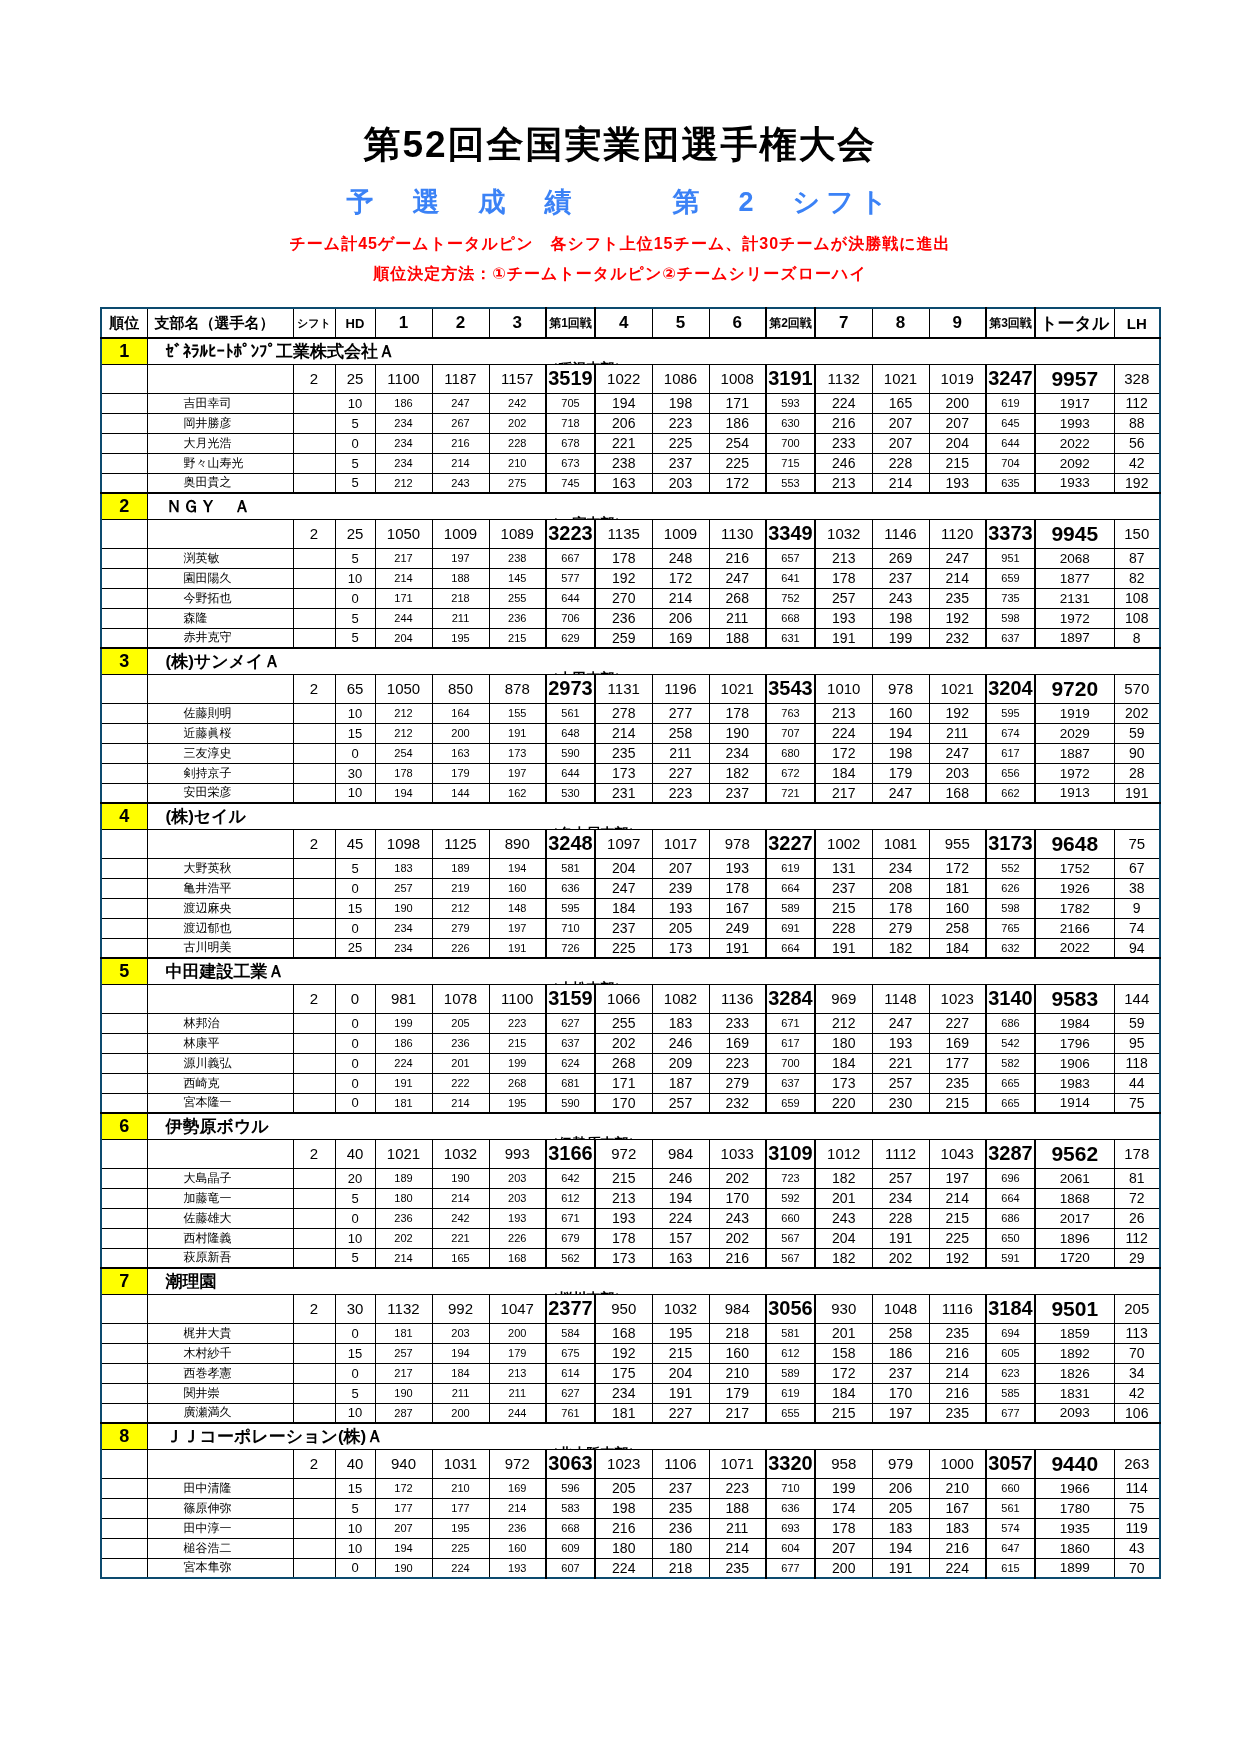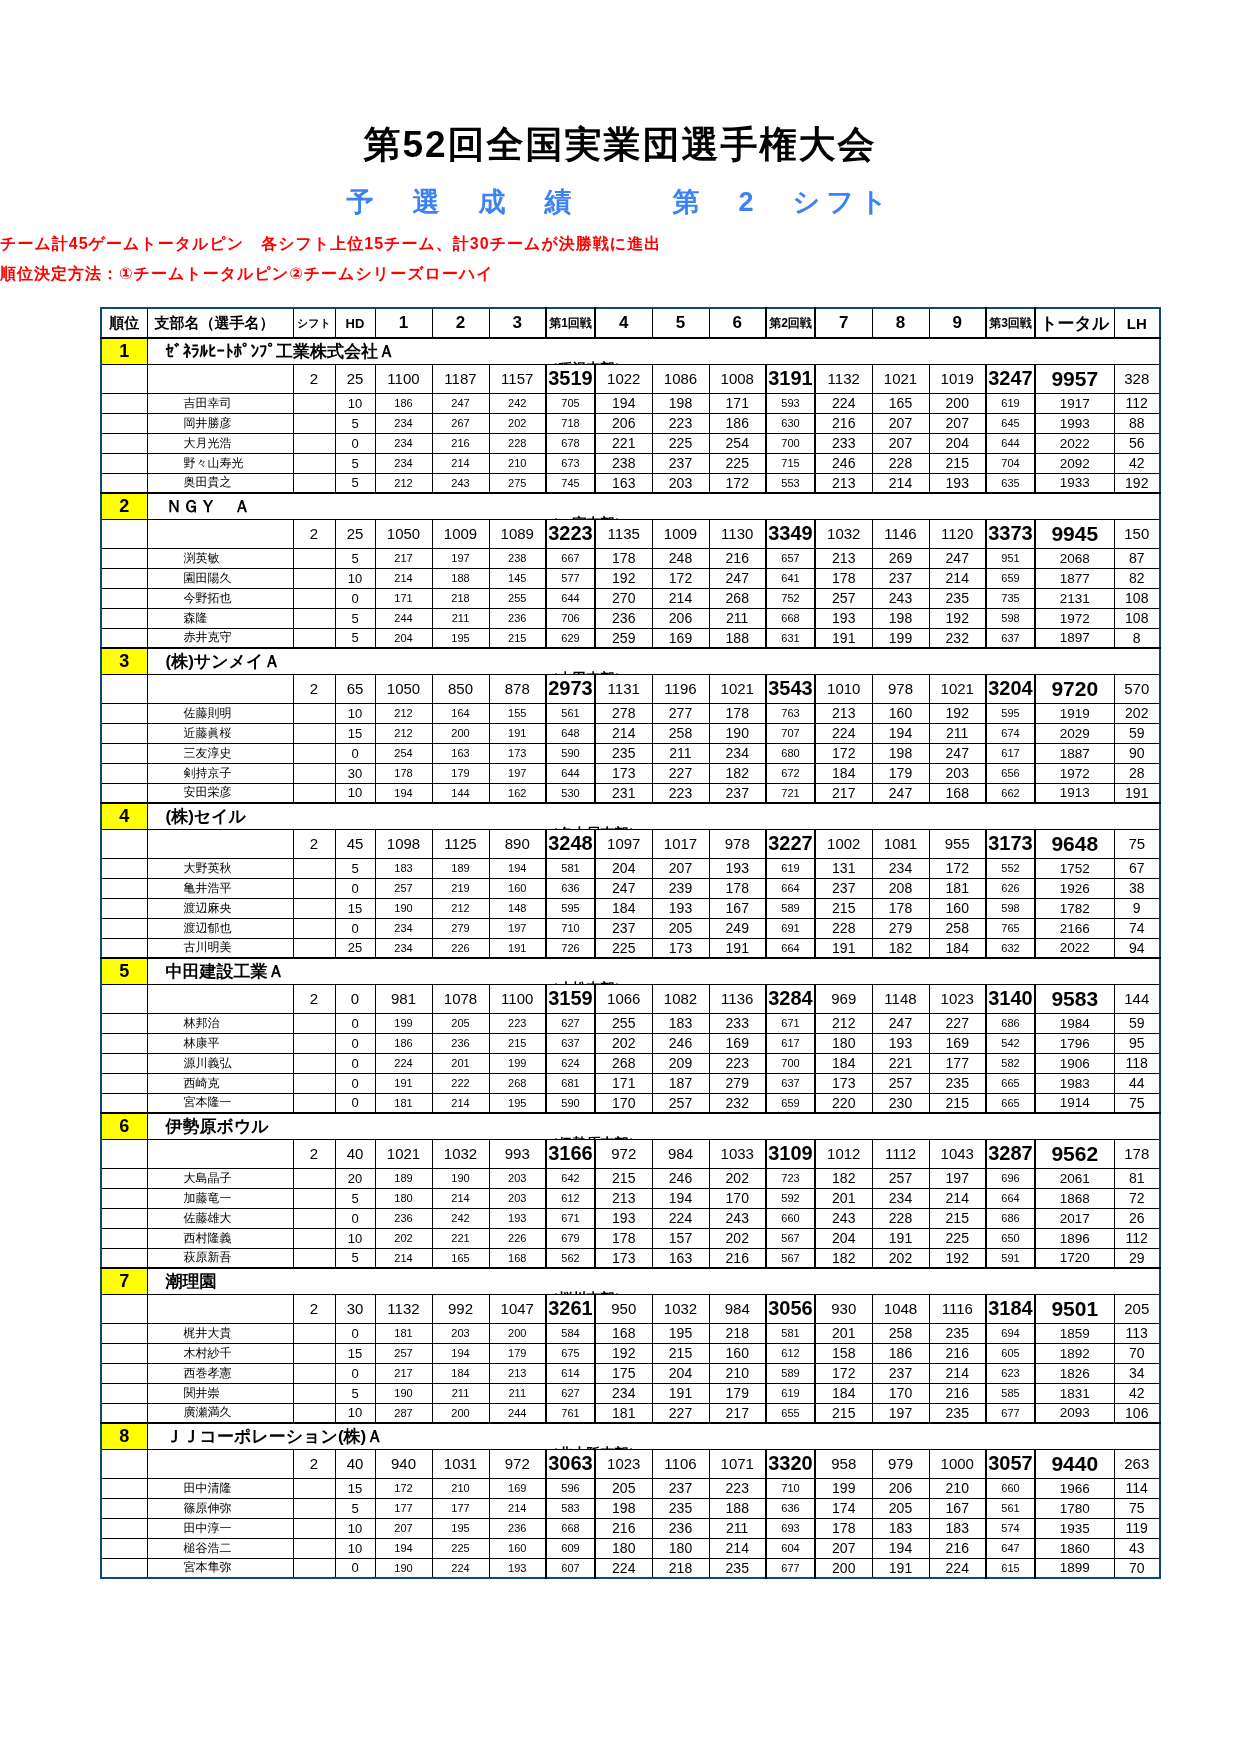--- a/index.html
+++ b/index.html
@@ -1,20 +1,20 @@
 <!DOCTYPE html>
 <html><head>
 <meta charset="utf-8">
 <style>
   html,body{margin:0;padding:0;background:#fff;}
   body{width:1240px;height:1754px;font-family:"Liberation Sans","DejaVu Sans",sans-serif;color:#000;}
   .page{position:relative;width:1240px;height:1754px;overflow:hidden;}
   .doc-title{padding-top:120px;text-align:center;font-size:37px;font-weight:bold;letter-spacing:2px;}
   .doc-subtitle{margin-top:14px;display:flex;justify-content:center;gap:95px;color:#3b82f6;font-weight:bold;font-size:27px;letter-spacing:6px;}
-  .doc-note{ color:#f00;font-weight:bold;font-size:16px;margin-top:9px;letter-spacing:1px;}
+  .doc-note{ text-align:center;color:#f00;font-weight:bold;font-size:16px;margin-top:9px;letter-spacing:1px;}
   .doc-note.first{margin-top:14px;}
 
   table.results{border-collapse:collapse;table-layout:fixed;width:1059px;margin:22px 0 0 100px;border:2px solid #0c4a6e;}
   .results td,.results th{border:1px solid #000;padding:0;text-align:center;vertical-align:middle;white-space:nowrap;overflow:hidden;}
   .bL2{border-left:2px solid #000 !important;}
 
   thead tr{height:30px;}
   .h-md{font-size:15px;font-weight:bold;}
   .h-left{text-align:left !important;padding-left:7px !important;}
   .h-xs{font-size:11px;font-weight:bold;}
@@ -869,21 +869,21 @@
           </td>
         </tr>
         <tr class="tr-sum">
           <td></td>
           <td></td>
           <td class="s-num">2</td>
           <td class="s-num">30</td>
           <td class="s-num">1132</td>
           <td class="s-num">992</td>
           <td class="s-num">1047</td>
-          <td class="s-rd bL2">3261</td>
+          <td class="s-rd bL2">2377</td>
           <td class="s-num bL2">950</td>
           <td class="s-num">1032</td>
           <td class="s-num">984</td>
           <td class="s-rd bL2">3056</td>
           <td class="s-num bL2">930</td>
           <td class="s-num">1048</td>
           <td class="s-num">1116</td>
           <td class="s-rd bL2">3184</td>
           <td class="s-tt bL2">9501</td>
           <td class="s-num">205</td>

